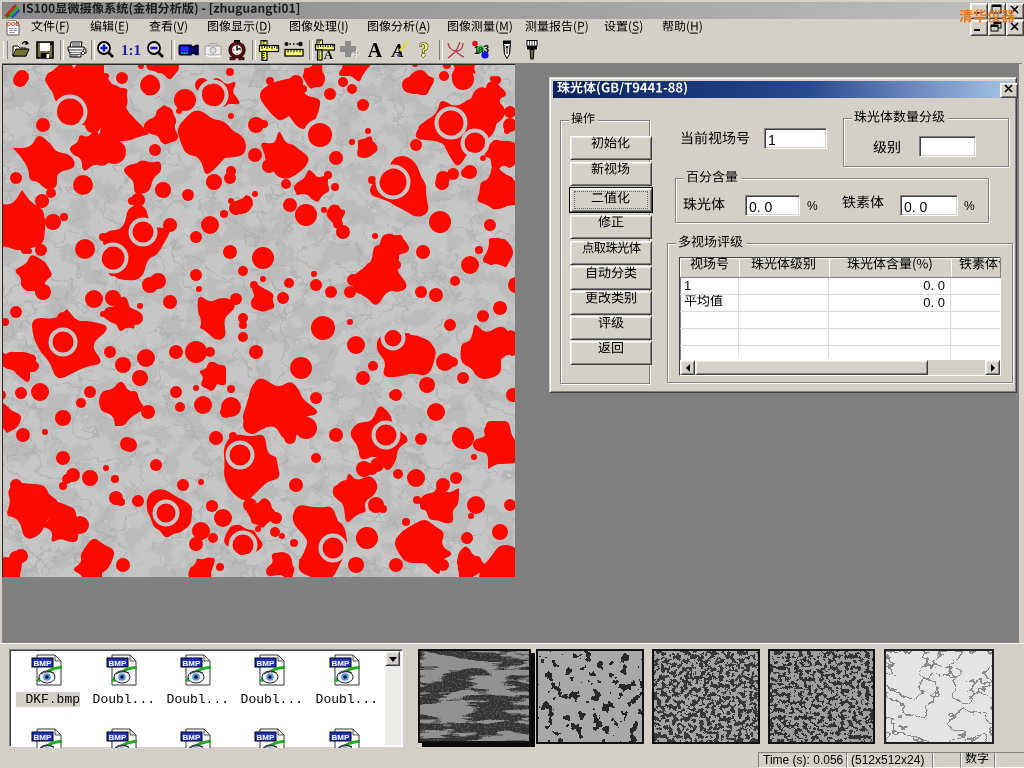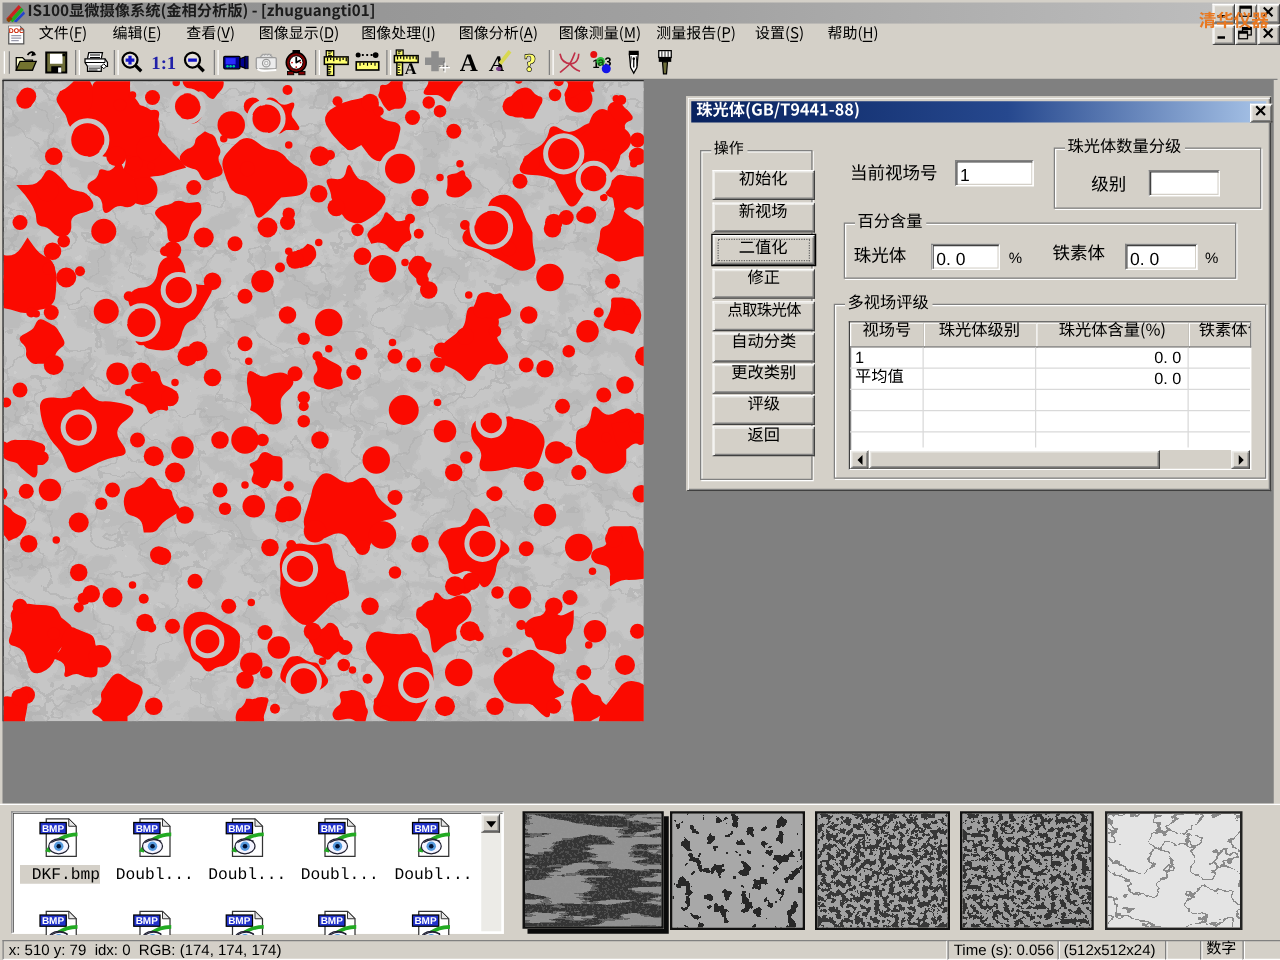--- a/index.html
+++ b/index.html
@@ -965,21 +965,20 @@
             </feComponentTransfer>
      <feFlood flood-color="#8a8a8a" result="c"></feFlood>
             <feComposite in="c" in2="k" operator="in"></feComposite>
     </filter>
         </defs>
     <rect width="106" height="91" fill="#e4e4e4"></rect>
     <rect width="106" height="91" filter="url(#f5)"></rect>
    </svg></div>
 </div>
 <div class="abs" id="statusbar">
-  <div class="sfield" style="left:2px;width:750px">x: 510 y: 79&nbsp;&nbsp;idx: 0&nbsp;&nbsp;RGB: (174, 174, 174)</div>
   <div class="sfield" style="left:758px;width:84px">Time (s): 0.056</div>
   <div class="sfield" style="left:846px;width:82px">(512x512x24)</div>
   <div class="sfield" style="left:932px;width:24px"></div>
   <div class="sfield" style="left:960px;width:30px"><svg width="25" height="16" style="overflow:visible">
         <path d="M5.3 -0.3 C5.1 0.2 4.7 0.9 4.4 1.3 L5 1.6 C5.3 1.2 5.7 0.6 6.1 0.1 ZM1.1 0.1 C1.4 0.6 1.7 1.2 1.8 1.7 L2.5 1.4 C2.4 0.9 2.1 0.3 1.7 -0.2 ZM4.9 6.5 C4.6 7.1 4.3 7.6 3.8 8.1 C3.3 7.9 2.9 7.6 2.4 7.4 C2.6 7.2 2.8 6.8 3 6.5 ZM1.3 7.8 C1.9 8 2.6 8.3 3.2 8.6 C2.4 9.2 1.5 9.5 0.5 9.8 C0.6 9.9 0.8 10.2 0.9 10.5 C2 10.2 3 9.7 3.9 9 C4.3 9.2 4.7 9.5 4.9 9.7 L5.5 9.1 C5.2 8.9 4.9 8.7 4.5 8.5 C5.1 7.8 5.6 6.9 5.9 5.9 L5.4 5.7 L5.3 5.7 H3.3 L3.6 5.1 L2.8 5 C2.7 5.2 2.6 5.5 2.5 5.7 H0.8 V6.5 H2.1 C1.8 7 1.6 7.4 1.3 7.8 ZM3.1 -0.5 V1.8 H0.6 V2.5 H2.8 C2.2 3.3 1.3 4 0.5 4.4 C0.6 4.5 0.9 4.9 1 5.1 C1.7 4.7 2.5 4 3.1 3.3 V4.8 H3.9 V3.1 C4.5 3.5 5.2 4.1 5.5 4.4 L6 3.7 C5.7 3.5 4.7 2.9 4.1 2.5 H6.4 V1.8 H3.9 V-0.5 ZM7.5 -0.4 C7.2 1.7 6.7 3.7 5.8 5 C6 5.1 6.3 5.4 6.5 5.6 C6.8 5.1 7 4.6 7.3 4 C7.5 5.2 7.9 6.3 8.3 7.2 C7.7 8.4 6.7 9.2 5.4 9.9 C5.6 10 5.8 10.4 5.9 10.6 C7.1 9.9 8.1 9.1 8.8 8.1 C9.4 9.1 10.1 9.9 11.1 10.5 C11.2 10.2 11.5 9.9 11.7 9.7 C10.7 9.2 9.9 8.3 9.3 7.2 C9.9 6 10.3 4.5 10.6 2.7 H11.4 V1.8 H8 C8.1 1.2 8.3 0.5 8.4 -0.3 ZM9.7 2.7 C9.5 4.1 9.2 5.3 8.8 6.3 C8.3 5.2 8 4 7.8 2.7 ZM17.5 5.2 V6 H12.8 V6.9 H17.5 V9.4 C17.5 9.6 17.5 9.7 17.2 9.7 C17 9.7 16.2 9.7 15.4 9.6 C15.6 9.9 15.8 10.3 15.8 10.5 C16.8 10.5 17.5 10.5 17.9 10.4 C18.3 10.2 18.5 10 18.5 9.5 V6.9 H23.2 V6 H18.5 V5.6 C19.5 5 20.6 4.2 21.3 3.4 L20.7 2.9 L20.5 3 H14.8 V3.8 H19.6 C19 4.4 18.2 4.9 17.5 5.2 ZM17.1 -0.3 C17.3 0 17.5 0.4 17.7 0.8 H13 V3.3 H13.8 V1.6 H22.1 V3.3 H23 V0.8 H18.8 C18.6 0.4 18.3 -0.2 18 -0.6 Z" fill="#000"></path>
       </svg></div>
   <div class="sfield" style="left:994px;width:27px"></div>
 </div>
 
 </body></html>

